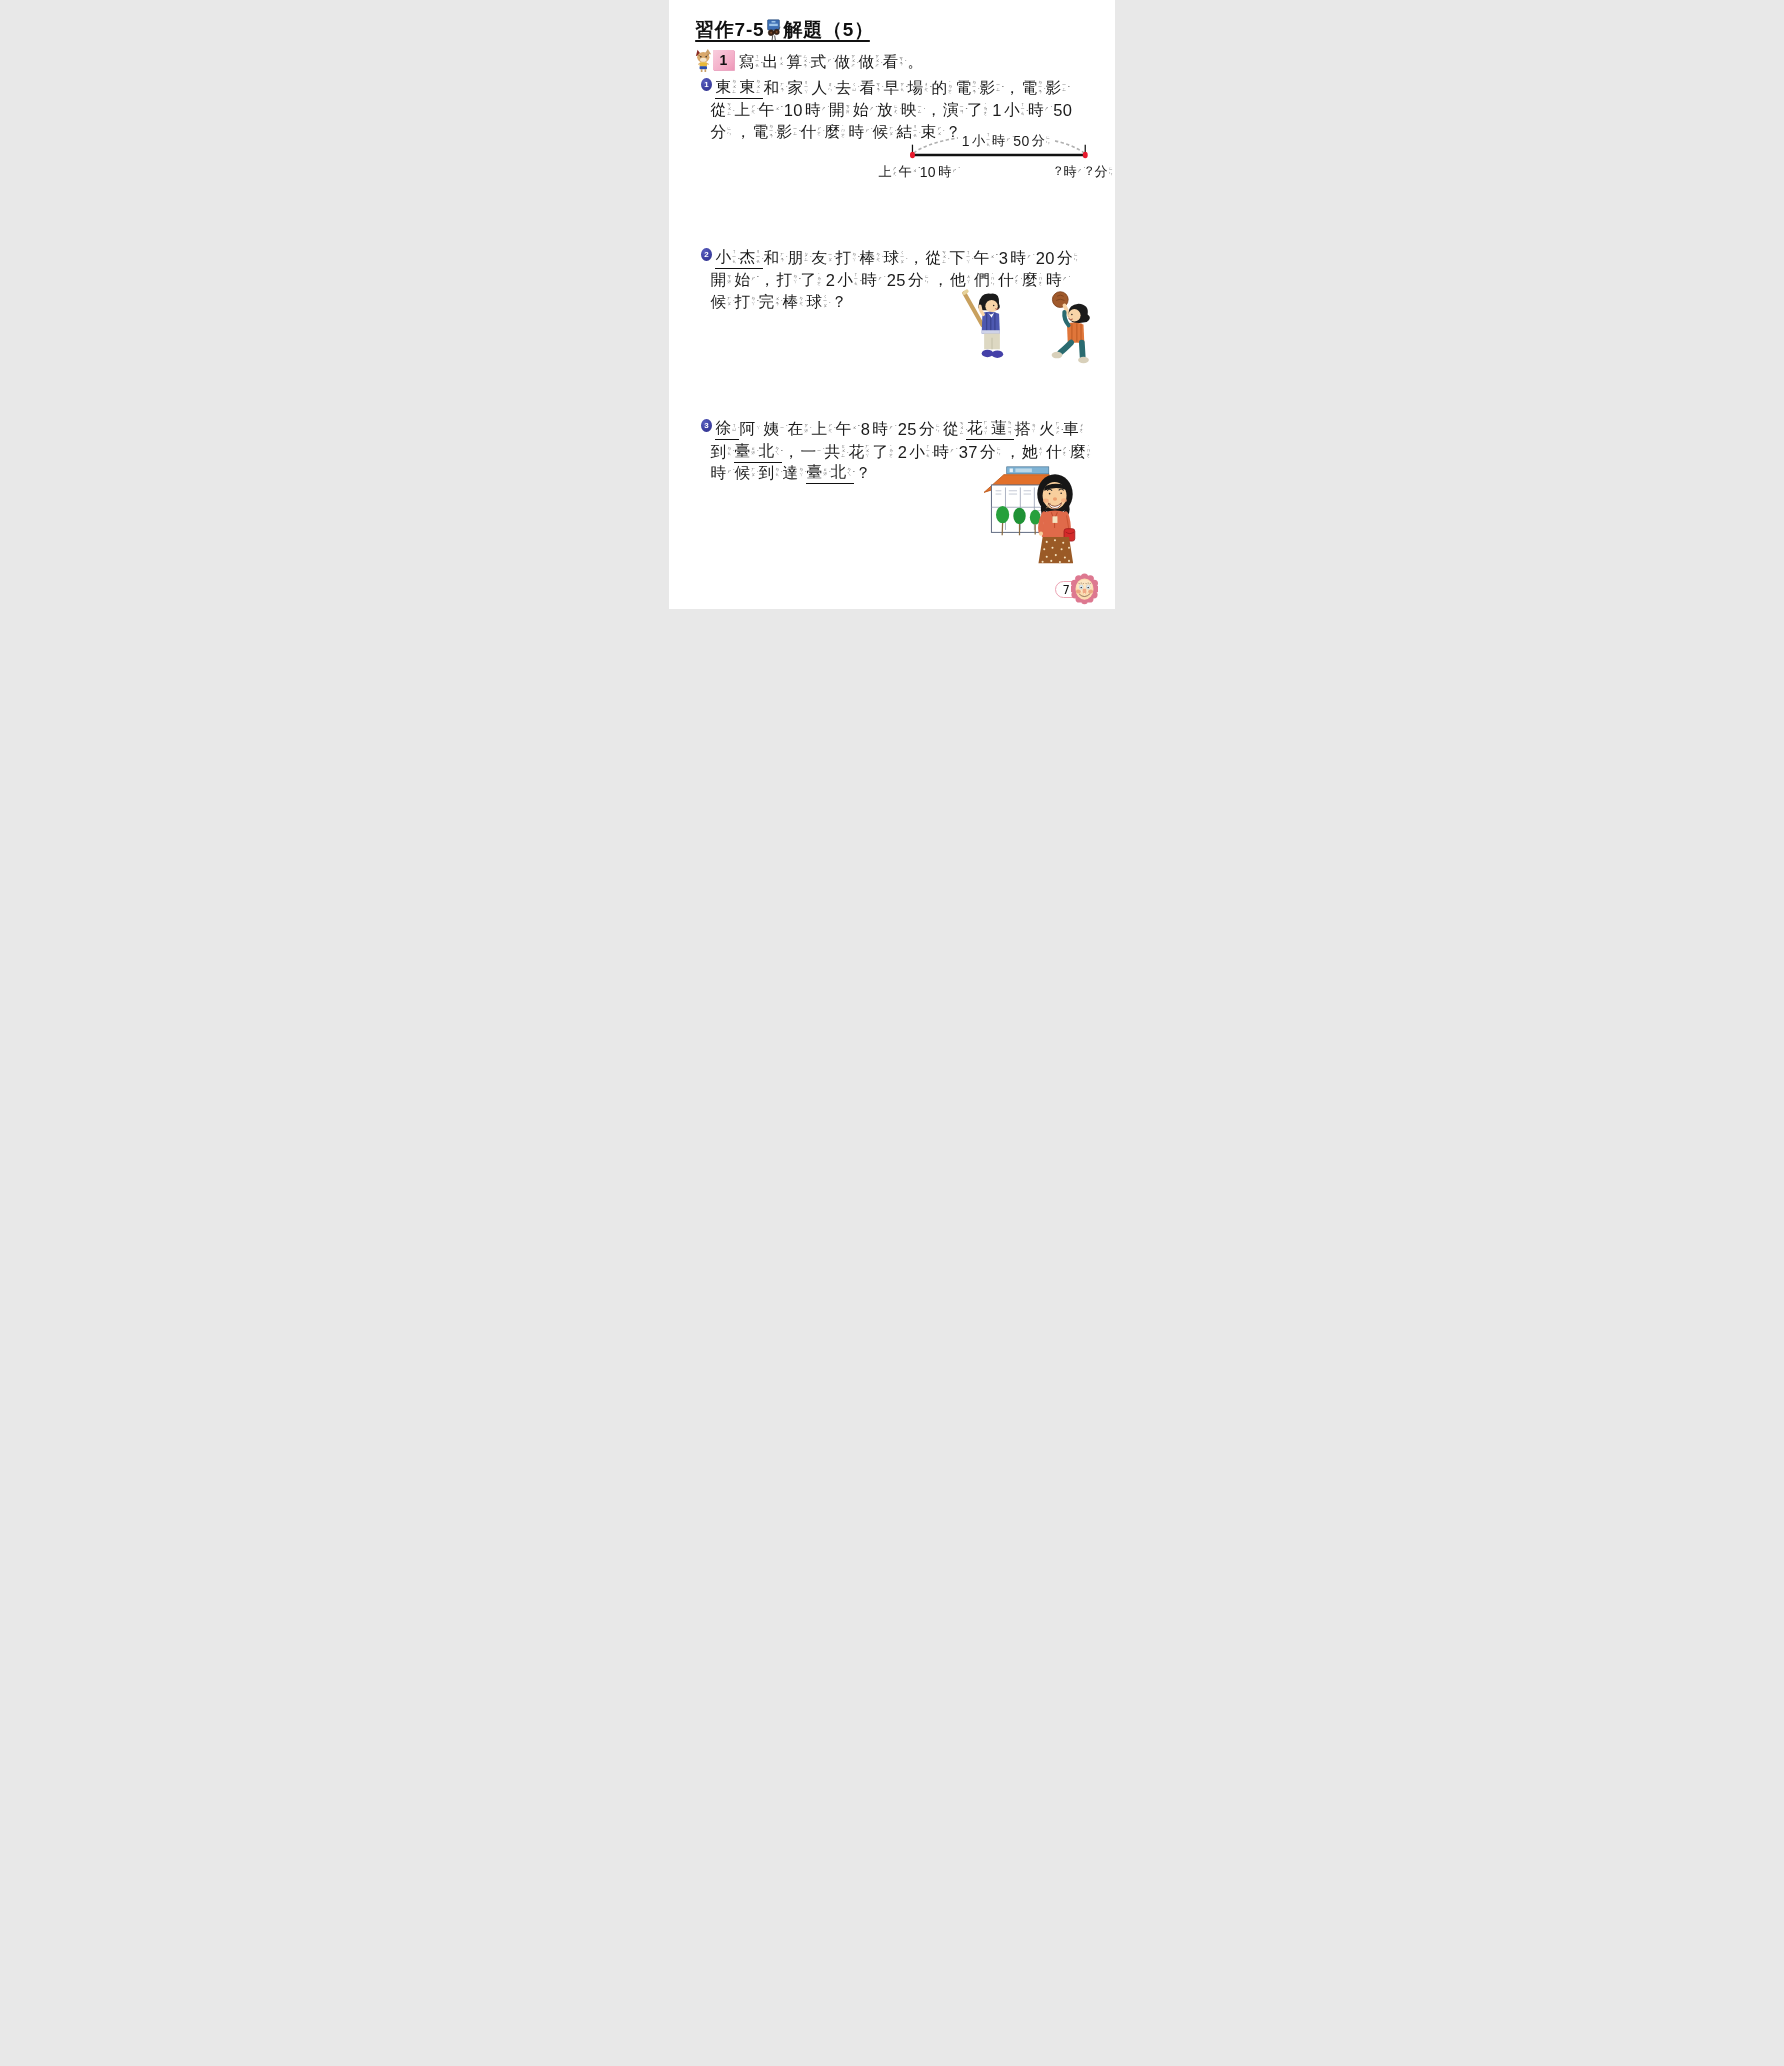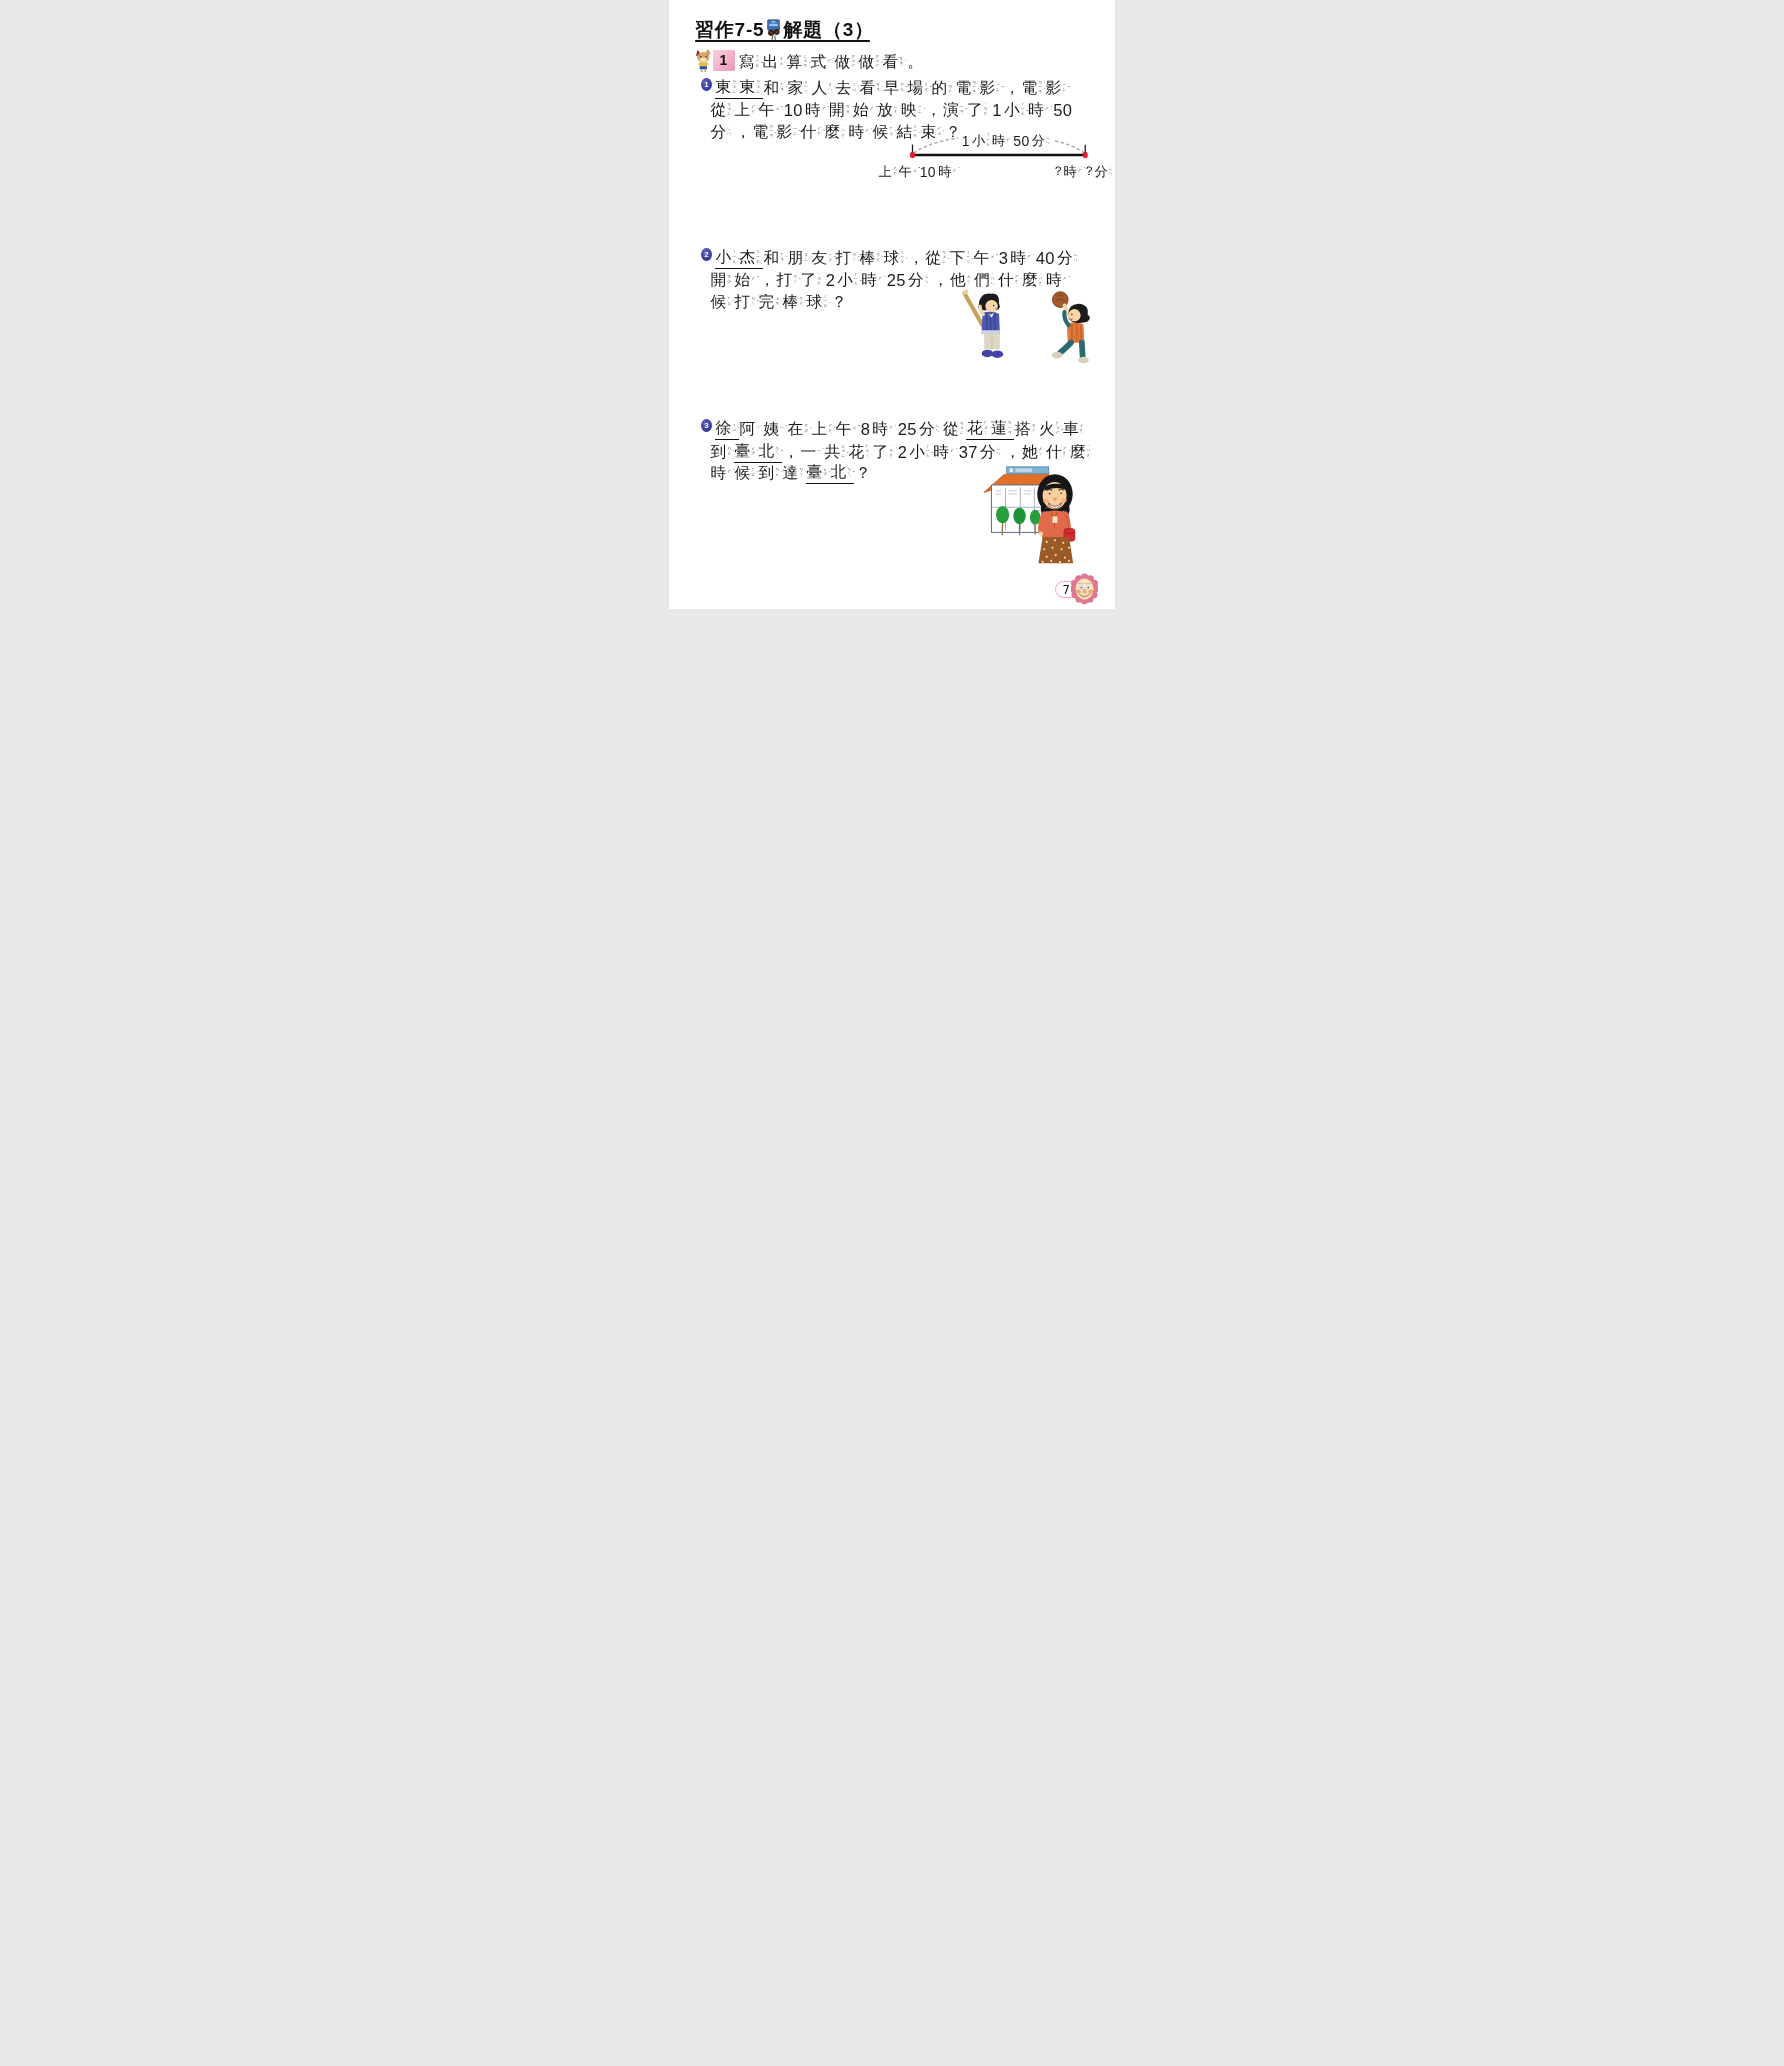--- a/index.html
+++ b/index.html
@@ -75,21 +75,21 @@
       <rect x="7" y="12" width="22" height="6" fill="#9cc4e8"></rect>
       <rect x="13" y="5" width="10" height="4" fill="#9cc4e8"></rect>
       <circle cx="12" cy="35" r="7.5" fill="#3a2417" stroke="#1c0f08" stroke-width="1"></circle>
       <circle cx="26" cy="33" r="7" fill="#3a2417" stroke="#1c0f08" stroke-width="1"></circle>
       <circle cx="12" cy="35" r="2.5" fill="#7a4a2a"></circle>
       <circle cx="26" cy="33" r="2.5" fill="#7a4a2a"></circle>
       <line x1="30" y1="28" x2="35" y2="20" stroke="#333" stroke-width="1.5"></line>
       <line x1="16" y1="42" x2="14" y2="56" stroke="#222" stroke-width="2"></line>
       <line x1="21" y1="42" x2="23" y2="56" stroke="#222" stroke-width="2"></line>
     </svg>
-    <span class="lesson-title">解題（3）</span>
+    <span class="lesson-title">解題（5）</span>
   </div>
   <div class="header-rule"></div>
 
   <svg class="mascot" width="17.4" height="23" viewBox="0 0 42 56">
     <polygon points="6,2 15,14 2,17" fill="#8a2a22"></polygon>
     <polygon points="31,0 39,13 23,12" fill="#caa06a"></polygon>
     <ellipse cx="20" cy="20" rx="15" ry="13" fill="#d9a96c"></ellipse>
     <path d="M7,14 L12,17 M34,13 L28,16" stroke="#8a5a2a" stroke-width="1.5"></path>
     <ellipse cx="20" cy="26" rx="8" ry="5" fill="#f3e4c9"></ellipse>
     <circle cx="14" cy="19" r="1.8" fill="#222"></circle>
@@ -639,21 +639,21 @@
         </span>
       </span>
       <span class="num">3</span>
       <span class="zc">
         <span class="ch">時</span>
         <span class="zy">
           <span>ㄕ</span>
           <span class="tone">ˊ</span>
         </span>
       </span>
-      <span class="num">40</span>
+      <span class="num">20</span>
       <span class="zc">
         <span class="ch">分</span>
         <span class="zy">
           <span>ㄈ</span>
           <span>ㄣ</span>
         </span>
       </span>
     </div>
   <div class="line" style="left:41px;  top:269px;">
       <span class="zc">

